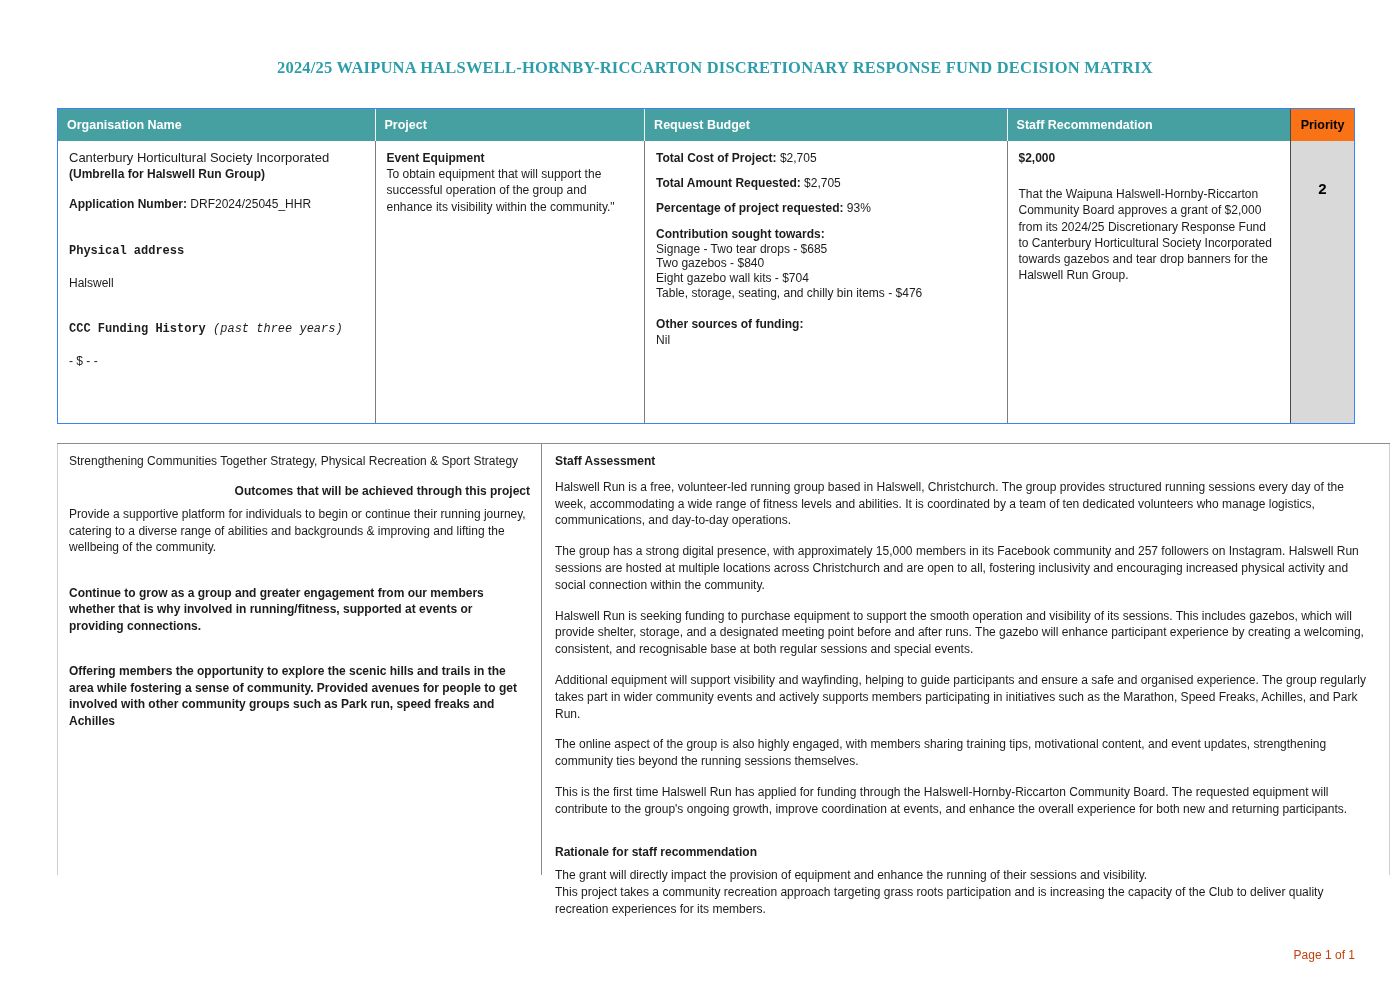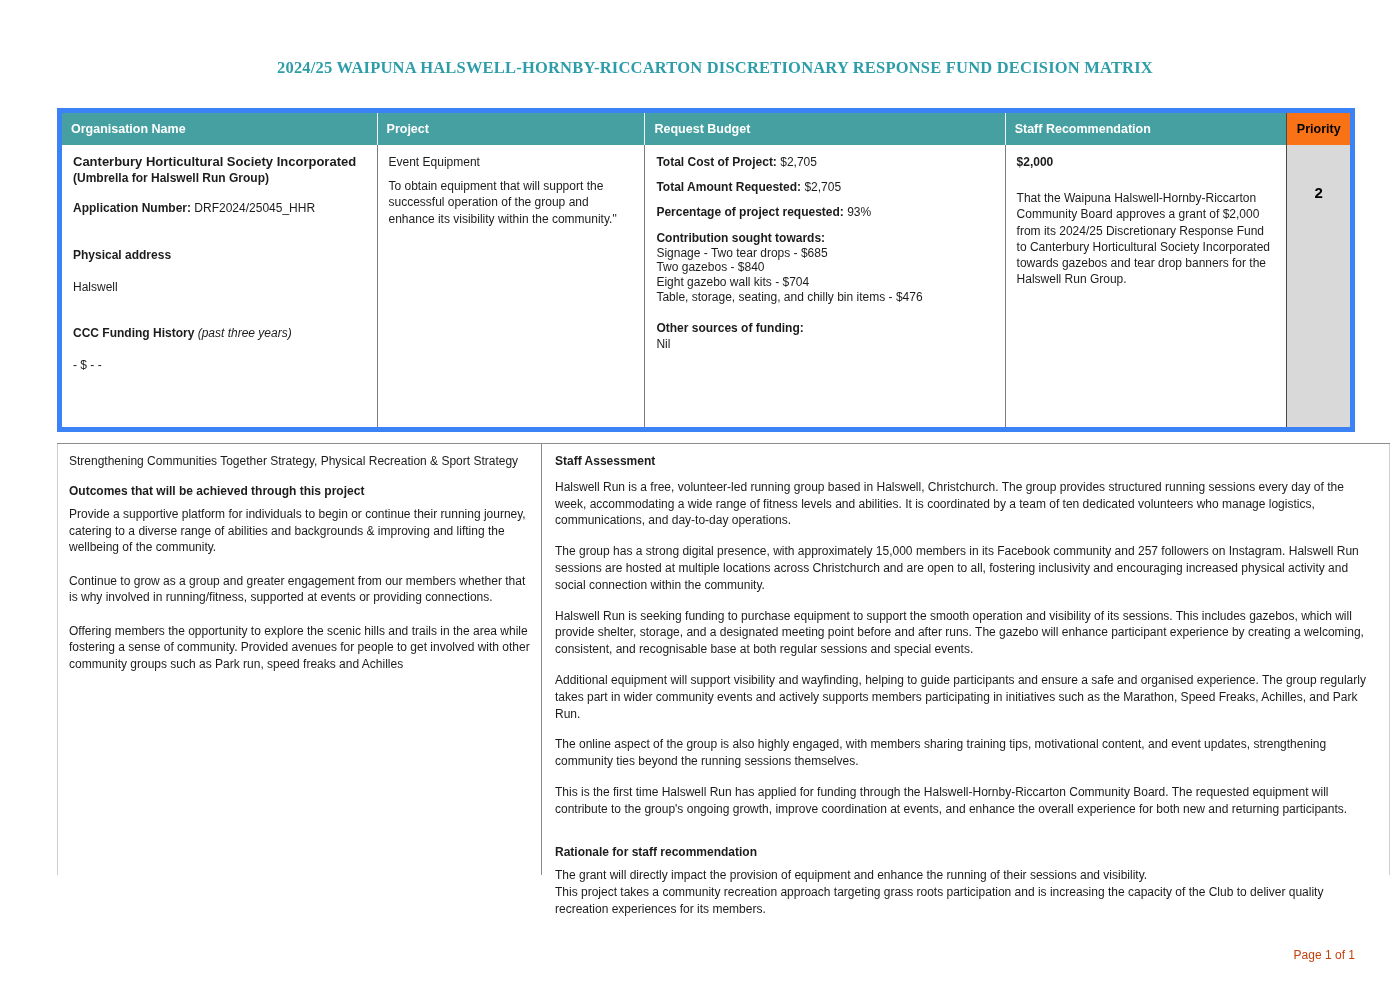--- a/index.html
+++ b/index.html
@@ -7,58 +7,58 @@
   .page {
     position:relative; width:1398px; height:989px; background:#ffffff;
     font-family:"Liberation Sans", sans-serif; color:#1c1c1c; overflow:hidden;
   }
   .title {
     position:absolute; top:58px; left:16px; width:100%;
     text-align:center; font-size:16.5px; font-weight:700;
     color:#2d9ea9; letter-spacing:0.2px;font-family:Liberation Serif, serif;
   }
   
-  .matrix { position:absolute; left:57px; top:108px; width:1298px; border:5px solid #3b82f6; }
+  .matrix { position:absolute; left:57px; top:108px; width:1298px; border:1px solid #3b82f6; }
   .hrow { display:flex; height:32px; }
   .hcell {
     background:#46a0a1; color:#ffffff; font-weight:700; font-size:12.5px;
     display:flex; align-items:center; padding:0 9px; border-right:1px solid #f2f2f2;
   }
   .hcell.c1 { width:318px; } .hcell.c2 { width:270px; } .hcell.c3 { width:363px; }
   .hcell.c4 { width:283px; border-right:none; }
   .hcell.c5 { width:64px; background:#f97316; color:#000; justify-content:center; padding:0 2px; border-left:1px solid #4a4a4a; border-right:none; }
   .brow { display:flex; height:282px; }
   .bcell { padding:9px 11px; font-size:12px; line-height:1.35; border-right:1px solid #7c7c7c; overflow:hidden; }
   .bcell.c1 { width:318px; } .bcell.c2 { width:270px; } .bcell.c3 { width:363px; }
   .bcell.c4 { width:283px; border-right:none; }
   .bcell.c5 { width:64px; background:#d9d9d9; border-left:1px solid #4a4a4a; border-right:none;
               display:flex; justify-content:center; align-items:flex-start; padding-top:38px;
               font-weight:700; font-size:15px; color:#000; }
   .b { font-weight:700; }
   .i { font-style:italic; }
-  .org-name { font-size:13px; font-weight:700; line-height:1.25; }
+  .org-name { font-size:13px; font-weight:400; line-height:1.25; }
   .org-umbrella { font-size:12px; font-weight:700; margin-bottom:14px; }
   .org-line { margin-bottom:8px; }
-  .gap-lg { margin-top:30px; }
+  .gap-lg { margin-top:30px;font-family:Liberation Mono, monospace; }
   .gap-md { margin-top:16px; }
-  .proj-title { font-weight:400; margin-bottom:8px; }
+  .proj-title { font-weight:700; }
   .bud-line { margin-bottom:9px; }
   .bud-items div { line-height:1.22; }
   .rec-amount { font-weight:700; margin-bottom:20px; }
   
   .lower {
     position:absolute; left:57px; top:443px; width:1333px; height:432px;
     display:flex; border-top:1px solid #8c8c8c;
   }
   .lower-left  { width:484px; padding:9px 11px; border-left:1px solid #cfcfcf; font-size:12px; line-height:1.38; }
   .lower-right { flex:1; padding:9px 13px; border-left:1px solid #8c8c8c; border-right:1px solid #cfcfcf; font-size:12px; line-height:1.4; }
   .sec-heading { font-weight:700; margin-bottom:9px; }
   .lower-left p  { margin-bottom:13px; }
-  .lower-left .outcomes-h { font-weight:700; margin:11px 0 7px; }
-  .lower-left .spaced { margin-top:17px; }
+  .lower-left .outcomes-h { font-weight:700; margin:11px 0 7px;text-align:right; }
+  .lower-left .spaced { margin-top:29px;font-weight:bold; }
   .lower-right p { margin-bottom:14px; }
   .rationale-h { font-weight:700; margin:26px 0 7px; }
   .rationale-lines div { line-height:1.42; }
   .footer { position:absolute; top:948px; right:43px; font-size:12px; color:#c2410c; }
 </style>
 </head>
 <body>
 
 <div class="page">
 

